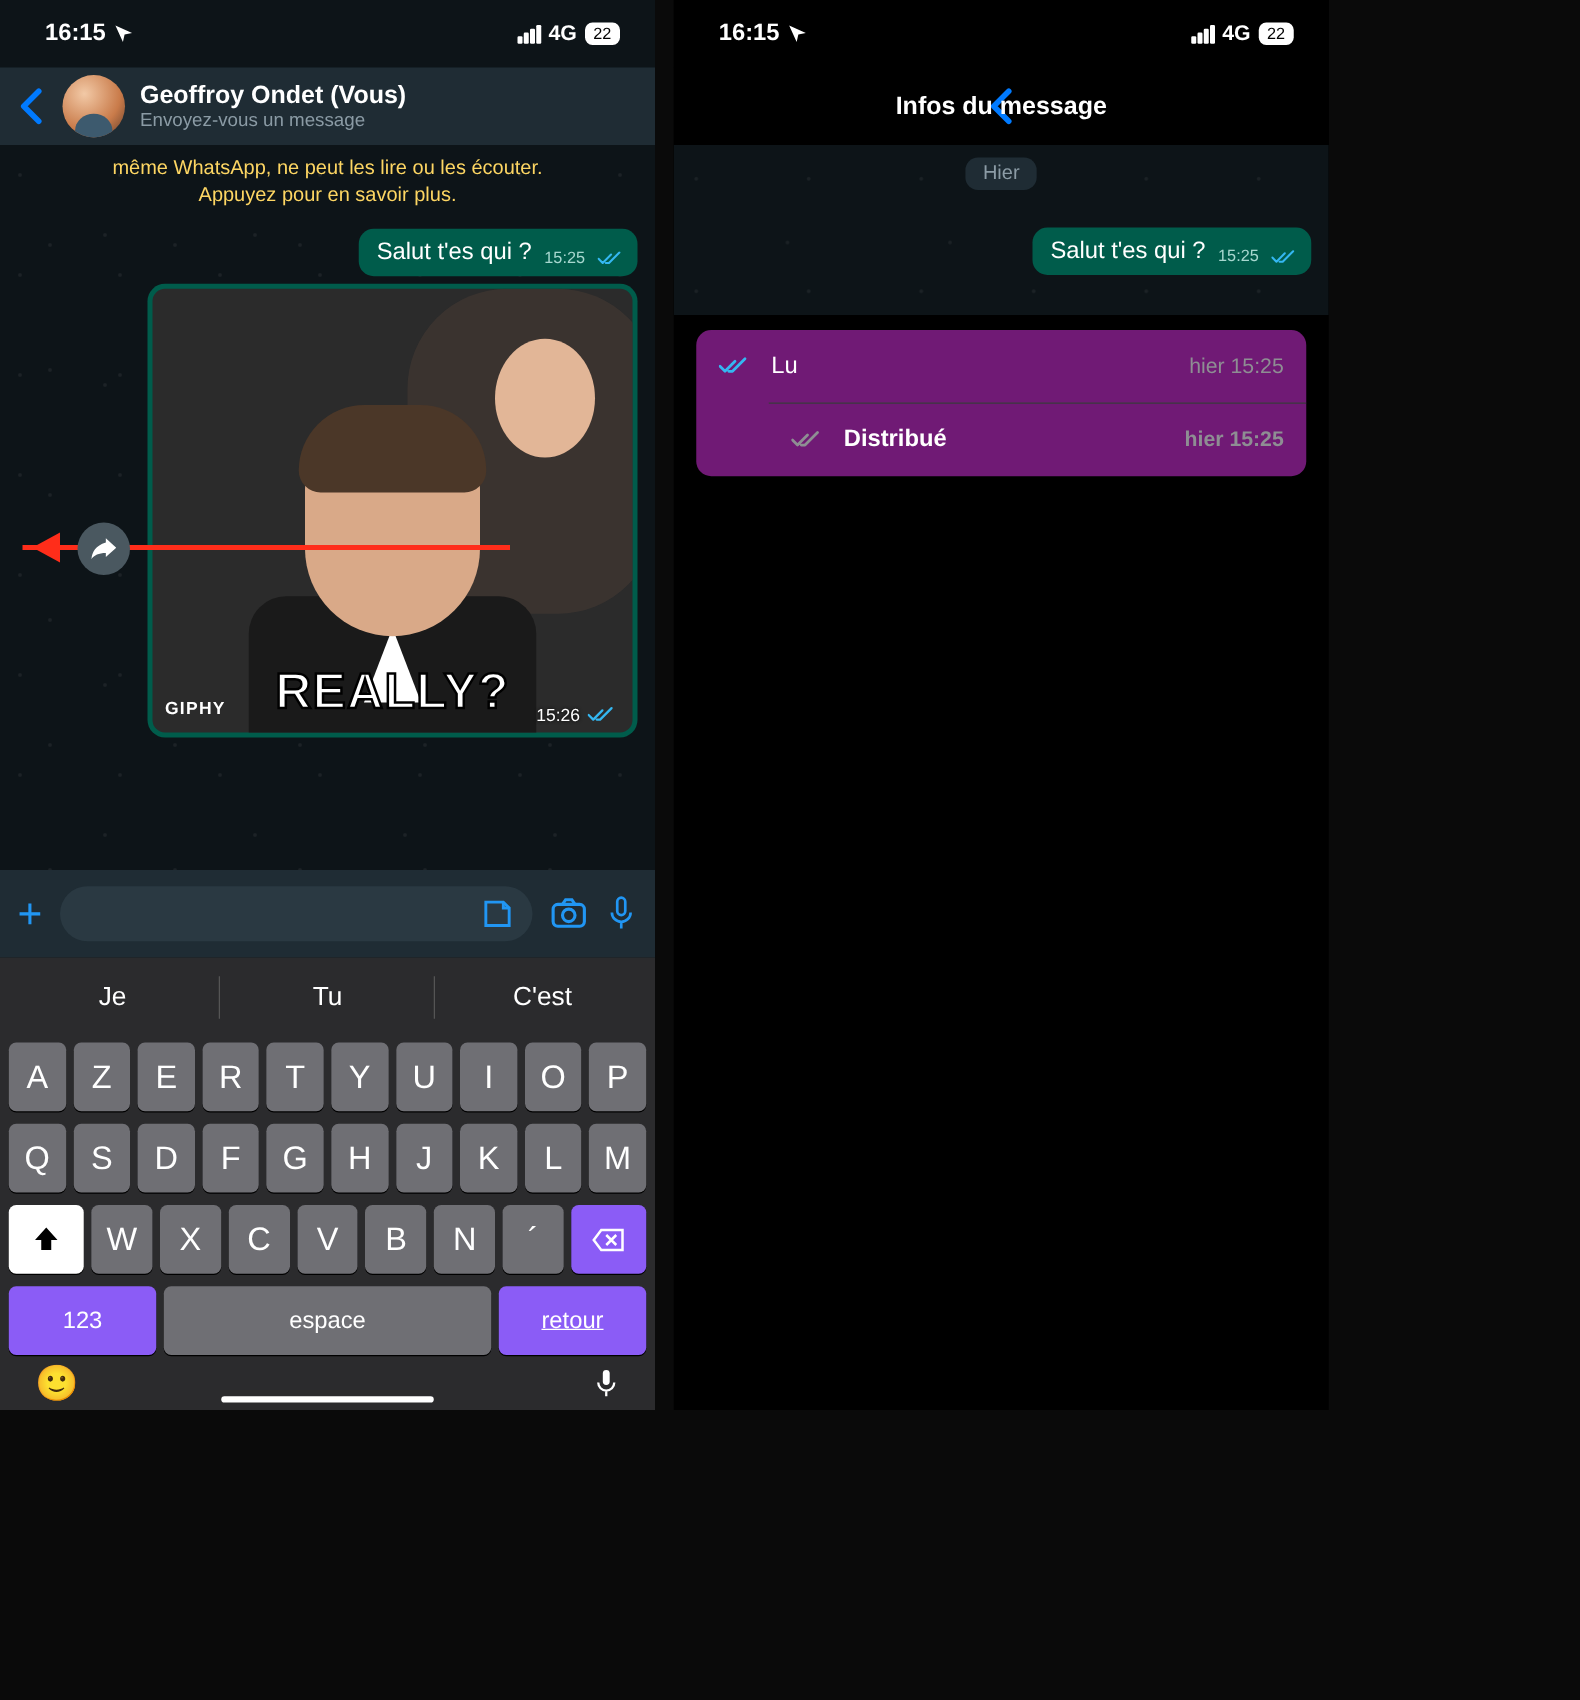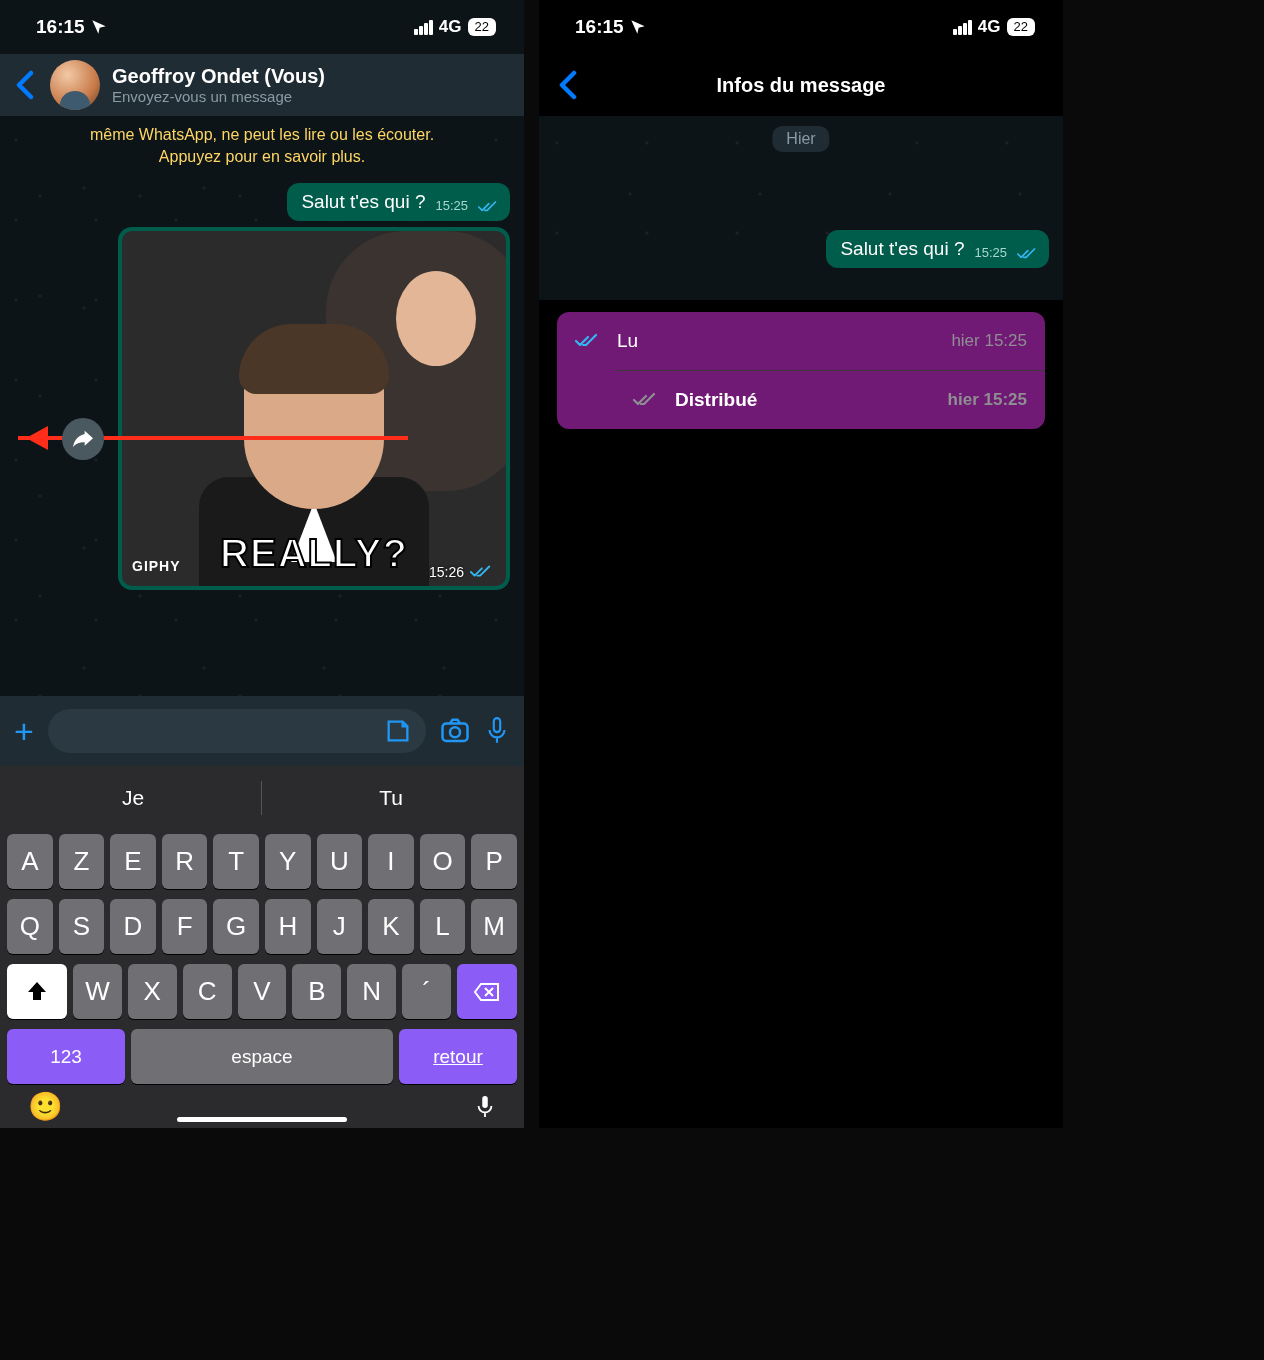--- a/index.html
+++ b/index.html
@@ -43,21 +43,21 @@
   .nav-header {
     height: 62px;
     display: flex;
     align-items: center;
     padding: 0 12px;
     background: #1f2c34;
     gap: 12px;
   }
   .nav-header.info {
     background: #000;
-    justify-content: flex-start;
+    justify-content: center;
     position: relative;
     padding: 0 16px;
   }
   .back-chevron { color: #007aff; font-size: 30px; font-weight: 400; padding: 0 4px; }
   .avatar {
     width: 50px; height: 50px; border-radius: 50%;
     background: radial-gradient(circle at 35% 30%, #f2c9a6, #c97b4a 60%, #5e3a28);
     position: relative; overflow: hidden; flex-shrink:0;
   }
   .avatar::after{content:"";position:absolute;bottom:-8px;left:20%;width:60%;height:55%;background:#3d5a6e;border-radius:50% 50% 0 0;}
@@ -159,21 +159,21 @@
   .key.shift svg{color:#000;}
   .key.bksp{flex:0 0 60px;}
   .key.wide{flex:0 0 118px;font-size:19px;}
   .key.space{flex:1;font-size:19px;background:#6f6f74;}
   .key.return{flex:0 0 118px;font-size:19px;text-decoration:underline;}
   .kb-bottom{display:flex;justify-content:space-between;align-items:center;padding:6px 24px 0;color:#fff;}
   .home-ind{position:absolute;bottom:6px;left:50%;transform:translateX(-50%);width:170px;height:5px;border-radius:3px;background:#fff;}
 
   
   .info-body{height:calc(100% - 54px - 62px);position:relative;}
-  .info-chat-area{height:184px;position:relative;background:#0d1418;overflow:hidden;}
+  .info-chat-area{height:136px;position:relative;background:#0d1418;overflow:hidden;}
   .info-chat-area::before{content:"";position:absolute;inset:0;opacity:0.06;
     background-image: radial-gradient(circle at 20% 30%, #fff 1px, transparent 2px),
                       radial-gradient(circle at 70% 60%, #fff 1px, transparent 2px);
     background-size:90px 90px,130px 130px;}
   .date-chip{position:absolute;top:10px;left:50%;transform:translateX(-50%);background:#1f2c34;color:#8b9ba5;font-size:16px;padding:4px 14px;border-radius:10px;}
   .info-bubble-row{position:absolute;bottom:32px;right:14px;}
   .info-list{margin:12px 18px;background:#701a75;border-radius:12px;overflow:hidden;}
   .info-item{display:flex;align-items:center;padding:18px 18px;gap:18px;}
   .info-item + .info-item{border-top:1px solid #3a3a3c;margin-left:58px;padding-left:0;font-weight:bold;}
   .info-item + .info-item::before{content:"";}
@@ -284,20 +284,21 @@
     <svg class="mic-icon" width="26" height="30" viewBox="0 0 24 28" fill="none" stroke="#2196f3" stroke-width="2">
         <rect x="9" y="2" width="6" height="13" rx="3"></rect>
         <path d="M5 13a7 7 0 0014 0M12 20v5"></path>
       </svg>
   </div>
 
   <div class="keyboard">
     <div class="suggest-row">
       <div class="suggest-cell">Je</div>
       <div class="suggest-cell">Tu</div>
+      <div class="suggest-cell">C'est</div>
     </div>
     <div class="key-row" id="krow1">
         <div class="key">A</div>
         <div class="key">Z</div>
         <div class="key">E</div>
         <div class="key">R</div>
         <div class="key">T</div>
         <div class="key">Y</div>
         <div class="key">U</div>
         <div class="key">I</div>

